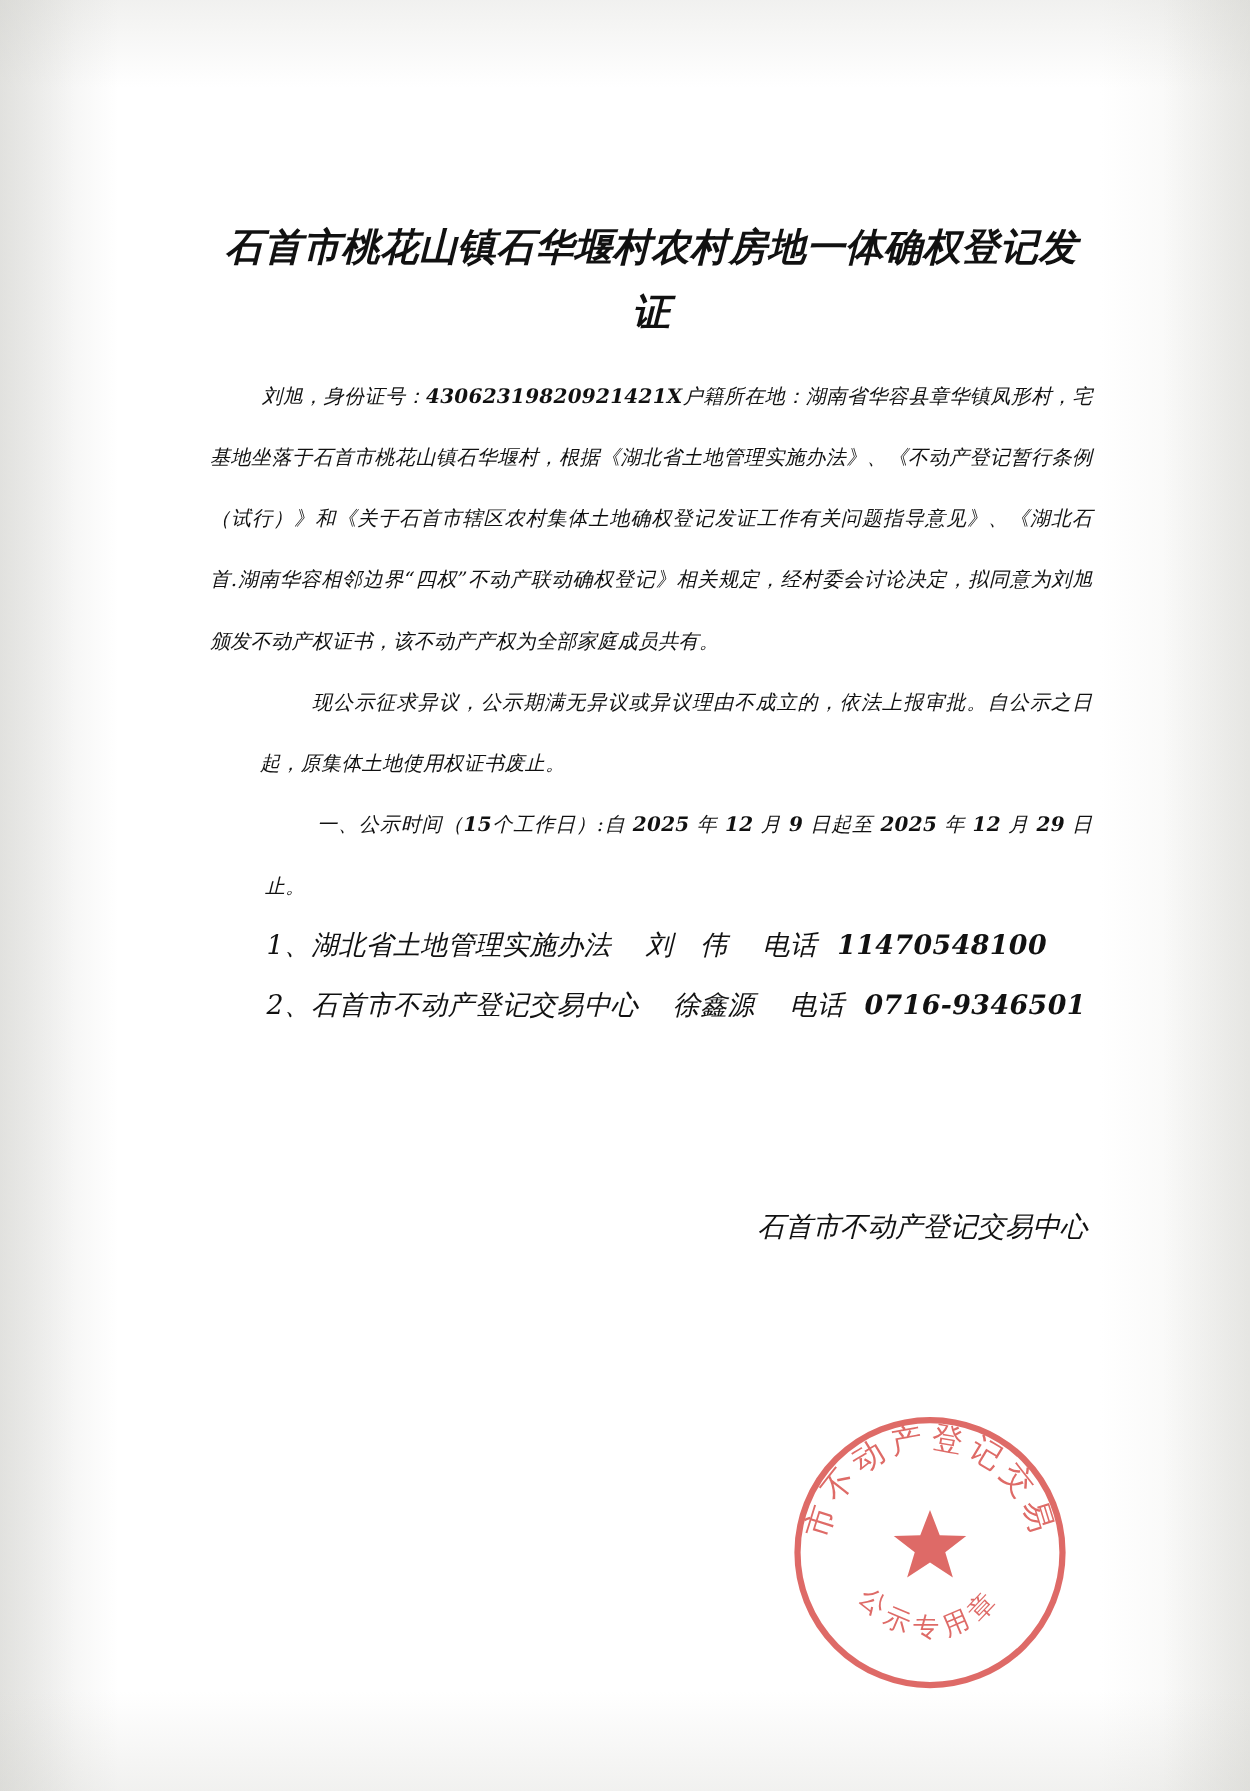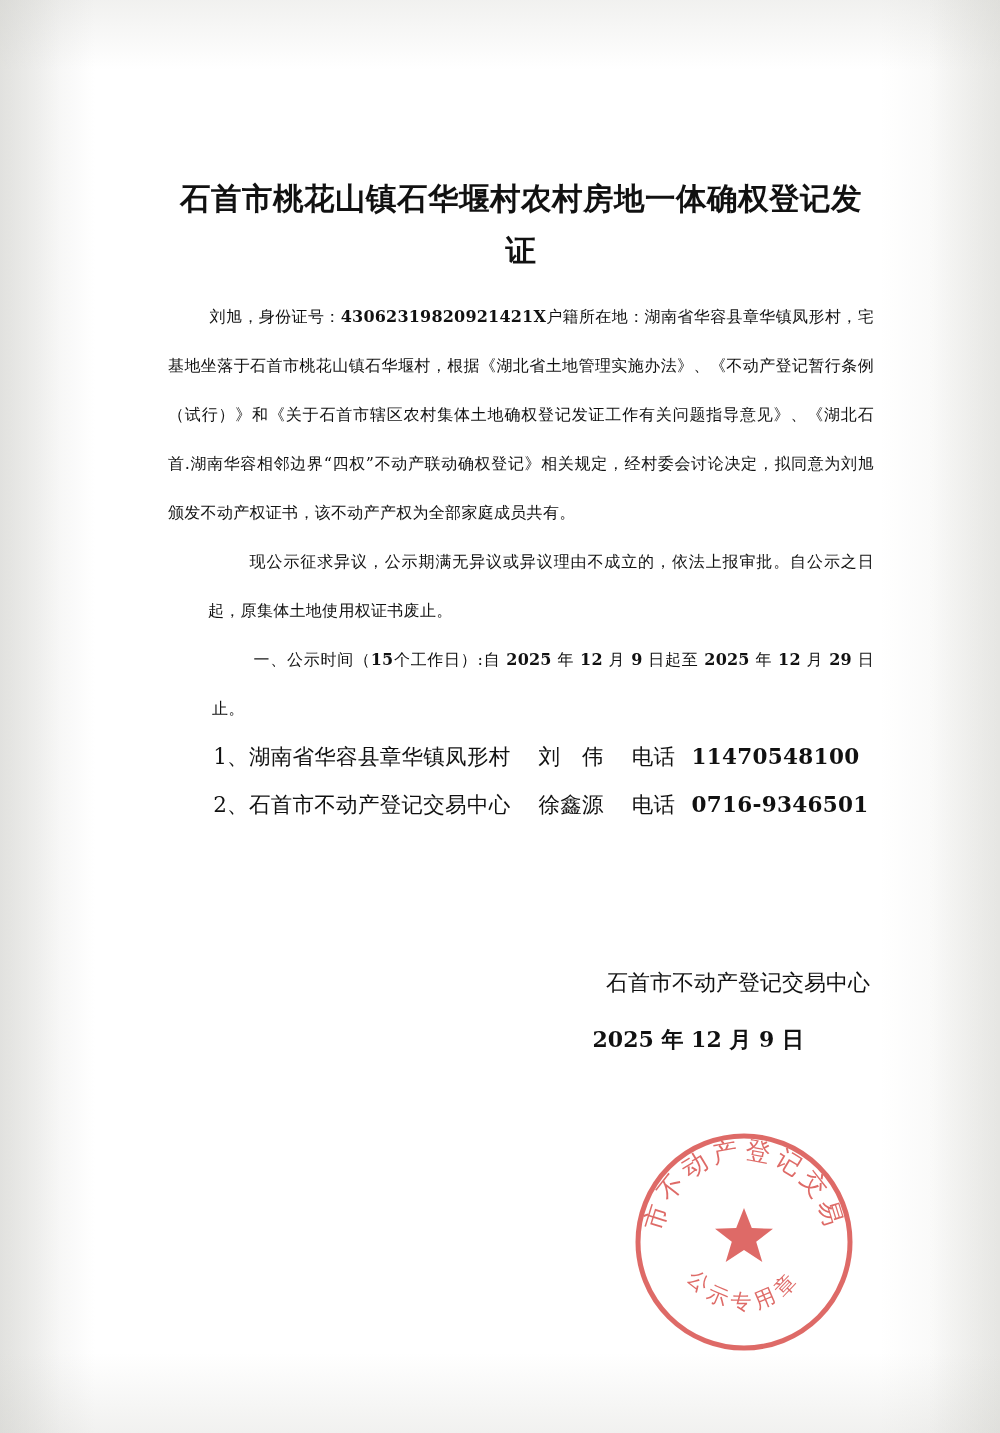--- a/index.html
+++ b/index.html
@@ -48,20 +48,21 @@
     background: linear-gradient(to top, rgba(208,208,203,0.30), rgba(255,255,255,0));
     pointer-events: none;
   }
 
   .content {
     position: absolute;
     left: 168px;
     top: 0;
     width: 706px;
     height: 1107px;
+    font-style: italic;
   }
 
   .doc-title {
     margin: 0;
     padding-top: 172px;
     font-size: 30.5px;
     line-height: 52px;
     text-align: center;
     font-weight: 700;
     letter-spacing: 0.5px;
@@ -161,27 +162,26 @@
   </h1>
 
 
   <p class="para indent p-body"><span>刘旭，身份证号：</span><span class="bold-num">43062319820921421X</span><span>户籍所在地：湖南省华容县章华镇凤形村，宅基地坐落于石首市桃花山镇石华堰村，根据《湖北省土地管理实施办法》、《不动产登记暂行条例（试行）》和《关于石首市辖区农村集体土地确权登记发证工作有关问题指导意见》、《湖北石首.湖南华容相邻边界“四权”不动产联动确权登记》相关规定，经村委会讨论决定，拟同意为刘旭颁发不动产权证书，该不动产产权为全部家庭成员共有。</span></p>
 
   <p class="para indent p-notice">现公示征求异议，公示期满无异议或异议理由不成立的，依法上报审批。自公示之日起，原集体土地使用权证书废止。</p>
 
   <p class="para indent p-item"><span>一、公示时间（</span><span class="bold-num">15</span><span>个工作日）:自</span> <span class="bold-num">2025</span> <span>年</span> <span class="bold-num">12</span> <span>月</span> <span class="bold-num">9</span> <span>日起至</span> <span class="bold-num">2025</span> <span>年</span> <span class="bold-num">12</span> <span>月</span> <span class="bold-num">29</span> <span>日止。</span></p>
 
 
-  <p class="list-line"><span>1、</span><span>湖南省华容县章华镇凤形村</span><span class="sp"></span><span>刘　伟</span><span class="sp"></span><span>电话</span><span class="sp-sm"></span><span class="phone">11470548100</span></p>
+  <p class="list-line"><span>1、</span><span>湖北省土地管理实施办法</span><span class="sp"></span><span>刘　伟</span><span class="sp"></span><span>电话</span><span class="sp-sm"></span><span class="phone">11470548100</span></p>
 
   <p class="list-line"><span>2、</span><span>石首市不动产登记交易中心</span><span class="sp"></span><span>徐鑫源</span><span class="sp"></span><span>电话</span><span class="sp-sm"></span><span class="phone">0716-9346501</span></p>
 
   <div class="signature">
     <span>石首市不动产登记交易中心</span>
-    <span class="sig-date">2025 年 12 月 9 日</span>
   </div>
 
 </div>
 
 <div class="seal">
   <svg width="232" height="232" viewBox="0 0 232 232" xmlns="http://www.w3.org/2000/svg">
     <defs>
       <path id="sealTopArc" d="M 33,116 A 83,83 0 0 1 199,116"></path>
       <path id="sealBottomArc" d="M 49,116 A 67,67 0 0 0 183,116"></path>
     </defs>

